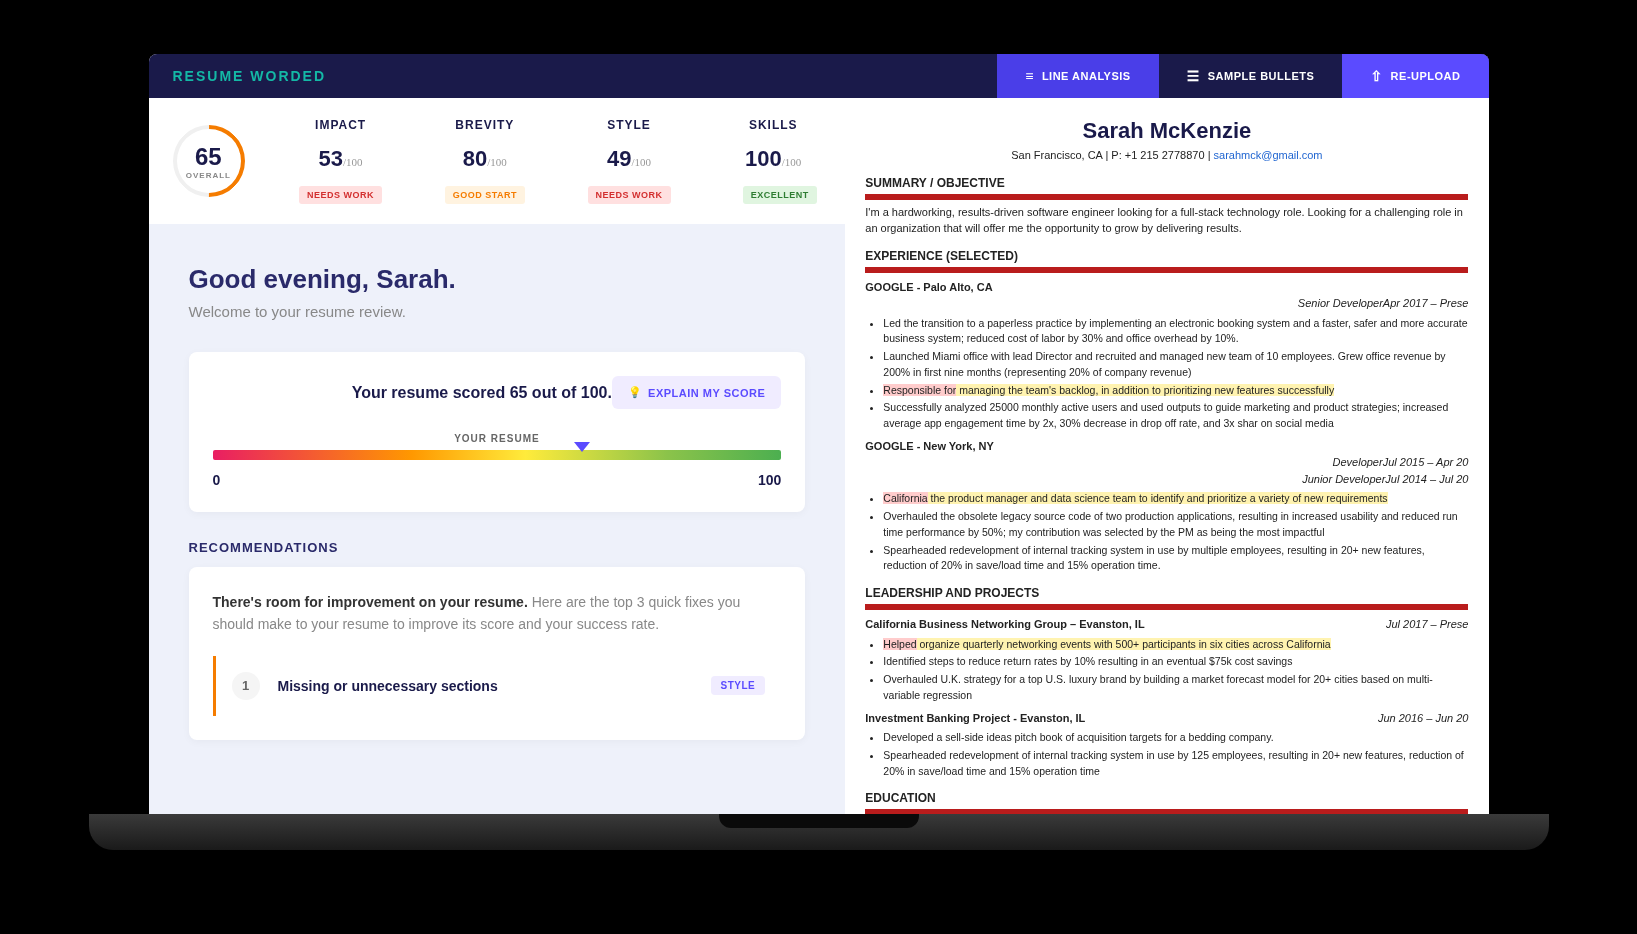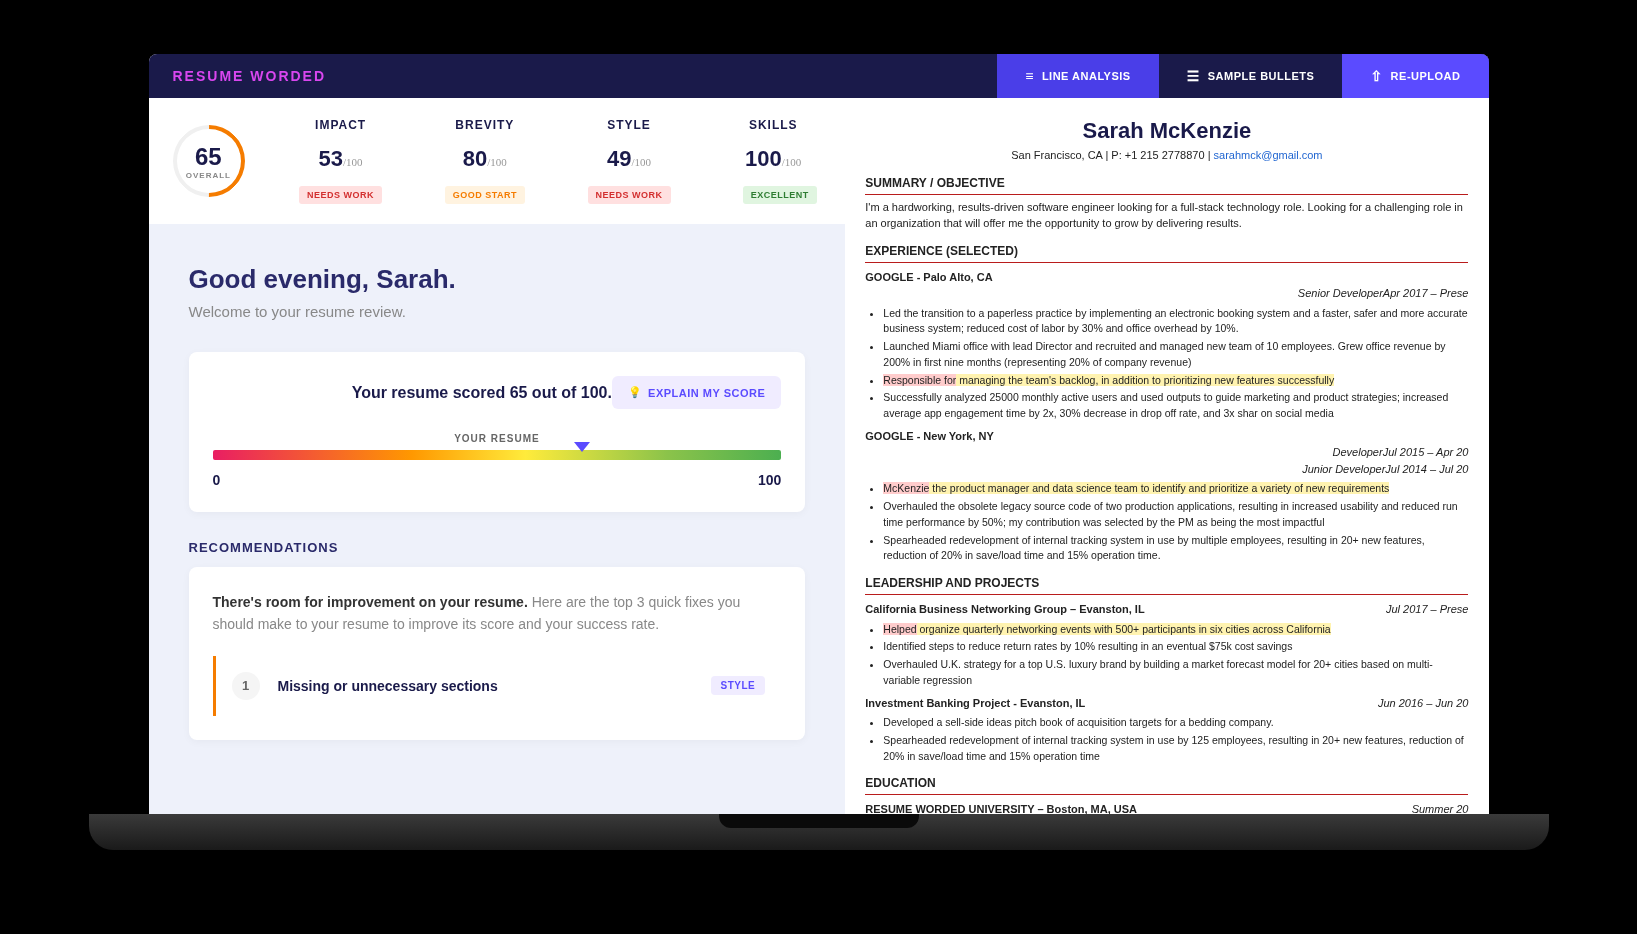--- a/index.html
+++ b/index.html
@@ -1,20 +1,20 @@
 <!DOCTYPE html>
 <html><head>
 <meta charset="utf-8">
 <style>
 * { margin: 0; padding: 0; box-sizing: border-box; }
 body { font-family: -apple-system, BlinkMacSystemFont, 'Segoe UI', Arial, sans-serif; background: #000; display: flex; justify-content: center; align-items: center; min-height: 100vh; }
 .laptop { width: 1400px; background: #000; padding: 0 30px 30px 30px; border-radius: 20px; position: relative; }
 .screen { background: #fff; border-radius: 8px 8px 0 0; overflow: hidden; height: 760px; display: flex; flex-direction: column; }
 .topbar { background: #1a1a4a; display: flex; align-items: center; height: 44px; }
-.brand { color: #d946ef; font-weight: 700; letter-spacing: 2px; font-size: 14px; padding: 0 24px; flex: 1; }
+.brand { color: #14b8a6; font-weight: 700; letter-spacing: 2px; font-size: 14px; padding: 0 24px; flex: 1; }
 .nav-btn { height: 44px; padding: 0 28px; display: flex; align-items: center; gap: 8px; color: #fff; font-size: 11px; font-weight: 700; letter-spacing: 0.5px; cursor: pointer; }
 .nav-btn.active { background: #4a3ee8; }
 .nav-btn.upload { background: #5b4bff; }
 .nav-btn .ic { font-size: 14px; }
 .main { display: flex; flex: 1; overflow: hidden; }
 .left { width: 52%; background: #eef1fa; overflow-y: auto; }
 .score-panel { background: #fff; display: flex; align-items: center; padding: 20px 0; }
 .overall { width: 120px; display: flex; flex-direction: column; align-items: center; }
 .ring { width: 72px; height: 72px; border-radius: 50%; border: 4px solid #f0f0f0; border-top-color: #f57c00; border-right-color: #f57c00; display: flex; flex-direction: column; align-items: center; justify-content: center; transform: rotate(45deg); }
 .ring-inner { transform: rotate(-45deg); text-align: center; }
@@ -45,21 +45,21 @@
 .rec-card .desc { font-size: 14px; color: #333; line-height: 1.6; }
 .rec-card .desc .muted { color: #888; }
 .rec-item { border-left: 3px solid #f57c00; padding: 16px; margin-top: 20px; display: flex; align-items: center; gap: 18px; }
 .rec-num { width: 28px; height: 28px; border-radius: 50%; background: #f5f5f5; display: flex; align-items: center; justify-content: center; font-weight: 700; font-size: 13px; color: #666; }
 .rec-name { flex: 1; font-weight: 700; font-size: 14px; color: #1a1a4a; }
 .tag { background: #f0ecff; color: #5b4bff; font-size: 10px; font-weight: 700; padding: 4px 10px; border-radius: 4px; letter-spacing: 0.5px; }
 .right { width: 48%; background: #fff; padding: 16px 20px; overflow-y: auto; font-size: 11px; line-height: 1.5; color: #222; }
 .r-name { text-align: center; font-size: 22px; font-weight: 700; color: #1a1a4a; }
 .r-contact { text-align: center; font-size: 11px; margin-bottom: 8px; }
 .r-contact a { color: #2166d1; }
-.r-section { font-weight: 700; border-bottom: 1px solid #b91c1c; padding-bottom: 2px; margin-top: 10px; margin-bottom: 4px; font-size: 12px; }
+.r-section { font-weight: 700; border-bottom: 6px solid #b91c1c; padding-bottom: 2px; margin-top: 10px; margin-bottom: 4px; font-size: 12px; }
 .r-job { display: flex; justify-content: space-between; font-weight: 700; margin-top: 6px; font-size: 11px; }
 .r-role { display: flex; justify-content: flex-end; font-style: italic; font-size: 11px; }
 .r-list { margin: 4px 0 4px 18px; }
 .r-list li { margin-bottom: 2px; font-size: 10.5px; }
 .hl-red { background: #ffcccc; }
 .hl-yellow { background: #fff3b0; }
 .base { height: 36px; background: linear-gradient(180deg, #3a3a3a 0%, #1a1a1a 100%); margin: 0 -60px; border-radius: 0 0 24px 24px; position: relative; }
 .notch { position: absolute; top: 0; left: 50%; transform: translateX(-50%); width: 200px; height: 14px; background: #0a0a0a; border-radius: 0 0 12px 12px; }
 </style>
 </head>
@@ -158,21 +158,21 @@
           </div>
       <div class="r-role">
             <span>Developer</span>
             <span>Jul 2015 – Apr 20</span>
           </div>
       <div class="r-role">
             <span>Junior Developer</span>
             <span>Jul 2014 – Jul 20</span>
           </div>
       <ul class="r-list">
-        <li><span class="hl-red">McKenzie</span><span class="hl-yellow"> the product manager and data science team to identify and prioritize a variety of new requirements</span></li>
+        <li><span class="hl-red">California</span><span class="hl-yellow"> the product manager and data science team to identify and prioritize a variety of new requirements</span></li>
         <li>Overhauled the obsolete legacy source code of two production applications, resulting in increased usability and reduced run time performance by 50%; my contribution was selected by the PM as being the most impactful</li>
         <li>Spearheaded redevelopment of internal tracking system in use by multiple employees, resulting in 20+ new features, reduction of 20% in save/load time and 15% operation time.</li>
       </ul>
       <div class="r-section">LEADERSHIP AND PROJECTS</div>
       <div class="r-job">
             <span>California Business Networking Group – Evanston, IL</span>
             <span style="font-style:italic;font-weight:normal">Jul 2017 – Prese</span>
           </div>
       <ul class="r-list">
         <li><span class="hl-red">Helped</span><span class="hl-yellow"> organize quarterly networking events with 500+ participants in six cities across California</span></li>

